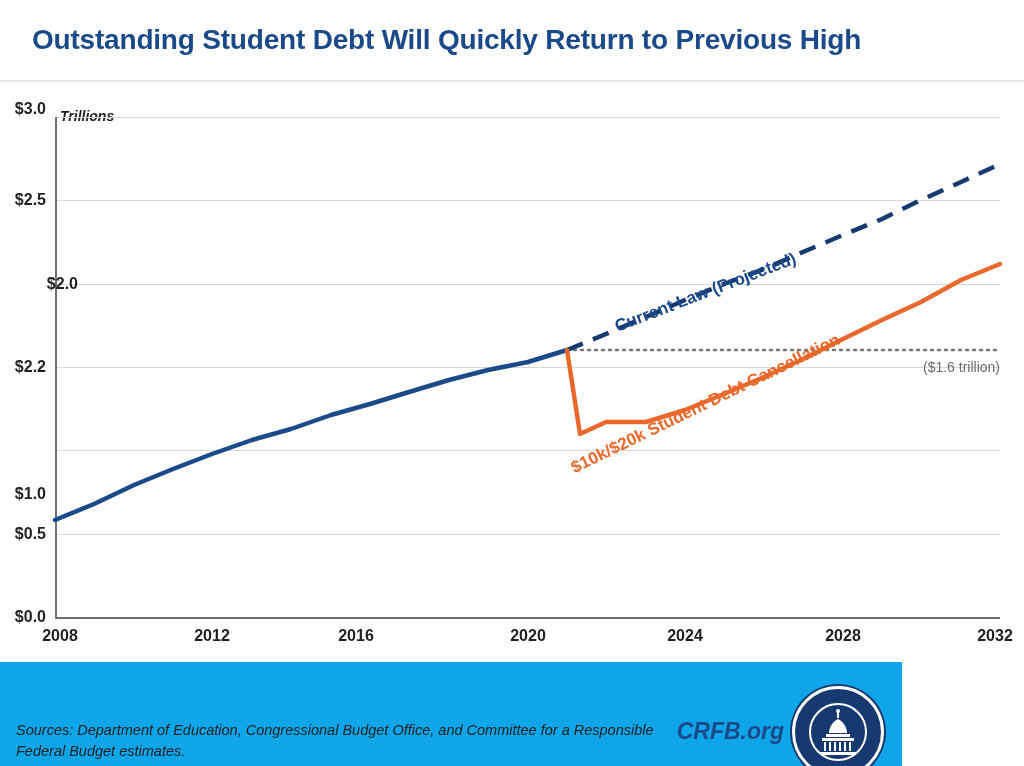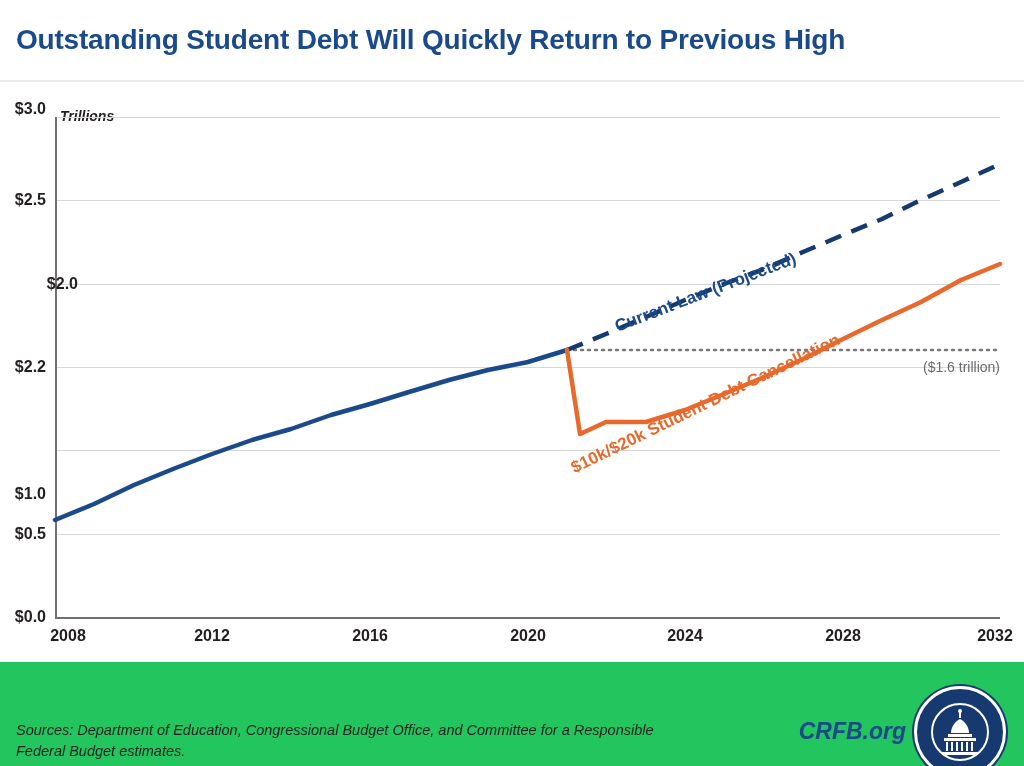--- a/index.html
+++ b/index.html
@@ -25,21 +25,21 @@
     position: absolute;
     left: 0; top: 0;
     width: 1024px;
     height: 80px;
     background: #ffffff;
     border-bottom: 2px solid #e9e9ec;
     display: flex;
     align-items: center;
   }
   .title-text {
-    padding-left: 16px;
+    padding-left: 32px;
     font-size: 28px;
     font-weight: bold;
     color: #1b4a8a;
     letter-spacing: -0.2px;
     white-space: nowrap;
   }
   
   .chart-area {
     position: absolute;
     left: 0;
@@ -136,23 +136,23 @@
     text-align: right;
     font-size: 14px;
     color: #6a6a6f;
     line-height: 1.35;
   }
   
   .footer {
     position: absolute;
     left: 0;
     top: 662px;
-    width: 1024px;
+    width: 902px;
     height: 104px;
-    background: #22c55e;
+    background: #0ea5e9;
   }
   .sources {
     position: absolute;
     left: 16px;
     top: 58px;
     width: 690px;
     font-size: 14.5px;
     font-style: italic;
     color: #231f20;
     line-height: 1.45;
@@ -205,23 +205,23 @@
     <div class="axis-bottom"></div>
 
     <div class="ytick" style="top:27px;">$3.0</div>
     <div class="ytick" style="top:118px;">$2.5</div>
     <div class="ytick" style="top:202px;padding-left:32px;">$2.0</div>
     <div class="ytick" style="top:285px;">$2.2</div>
     <div class="ytick" style="top:368px;margin-top:44px;">$1.0</div>
     <div class="ytick" style="top:452px;">$0.5</div>
     <div class="ytick" style="top:535px;">$0.0</div>
 
-    <div class="xtick" style="left:68px;">2008</div>
+    <div class="xtick" style="left:60px;">2008</div>
     <div class="xtick" style="left:212px;">2012</div>
-    <div class="xtick" style="left:370px;">2016</div>
+    <div class="xtick" style="left:356px;">2016</div>
     <div class="xtick" style="left:528px;">2020</div>
     <div class="xtick" style="left:685px;">2024</div>
     <div class="xtick" style="left:843px;">2028</div>
     <div class="xtick" style="left:995px;">2032</div>
 
     <svg class="plot" viewBox="0 0 1024 580">
 
       <line x1="567" y1="268" x2="1000" y2="268" stroke="#77777c" stroke-width="2.5" stroke-dasharray="2 5" stroke-linecap="round"></line>
 
       <polyline fill="none" stroke="#1b4a8a" stroke-width="4.5" stroke-linejoin="round" stroke-linecap="round" points="55,438 94,422 134,403 173,387 212,372 252,358 291,347 331,333 370,322 409,310 449,298 488,288 528,280 567,268"></polyline>

